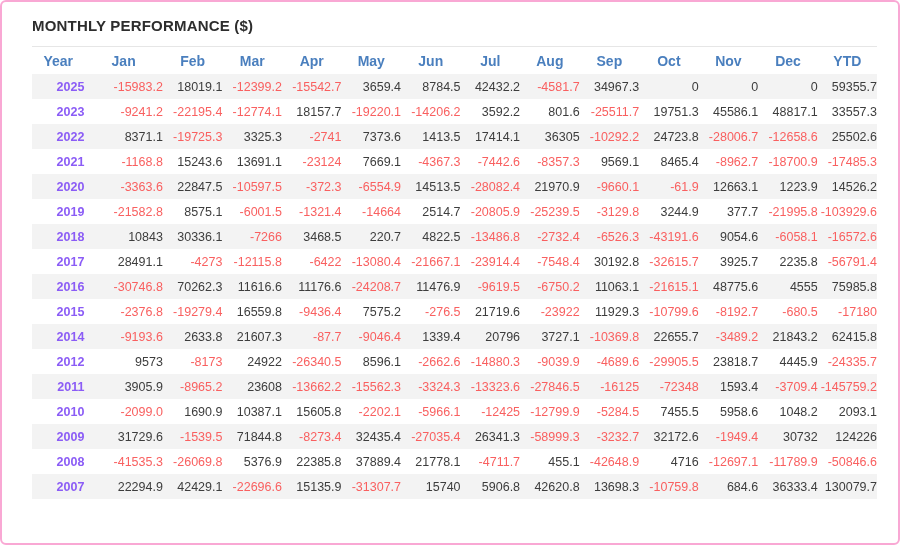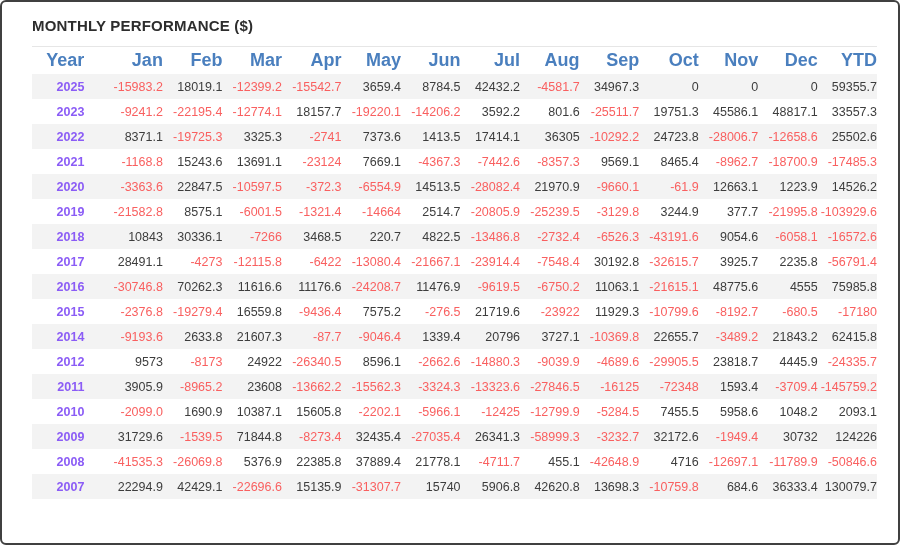--- a/index.html
+++ b/index.html
@@ -11,21 +11,21 @@
     --divider: #e6e6e6;
   }
   * { margin: 0; padding: 0; box-sizing: border-box; }
   html, body {
     background: #fff;
     font-family: "Liberation Sans", sans-serif;
   }
   .frame {
     width: 900px;
     height: 545px;
-    border: 2px solid #404040;
+    border: 2px solid #f9a8d4;
     border-radius: 6px;
     background: #fff;
     overflow: hidden;
     padding: 15px 21px 0 30px;
   }
   .page-title {
     font-size: 15px;
     font-weight: bold;
     color: var(--title-dark);
     letter-spacing: 0.2px;
@@ -35,23 +35,22 @@
     border-top: 1px solid var(--divider);
     margin-top: 12px;
   }
   table.perf {
     width: 100%;
     border-collapse: collapse;
     table-layout: fixed;
   }
   table.perf th {
     color: var(--header-blue);
-    font-size: 18px;
+    font-size: 14px;
     font-weight: bold;
-    text-align: right;
     height: 27px;
     vertical-align: middle;
     white-space: nowrap;
   }
   table.perf td {
     font-size: 12.5px;
     color: var(--value-dark);
     text-align: right;
     height: 25px;
     vertical-align: middle;

